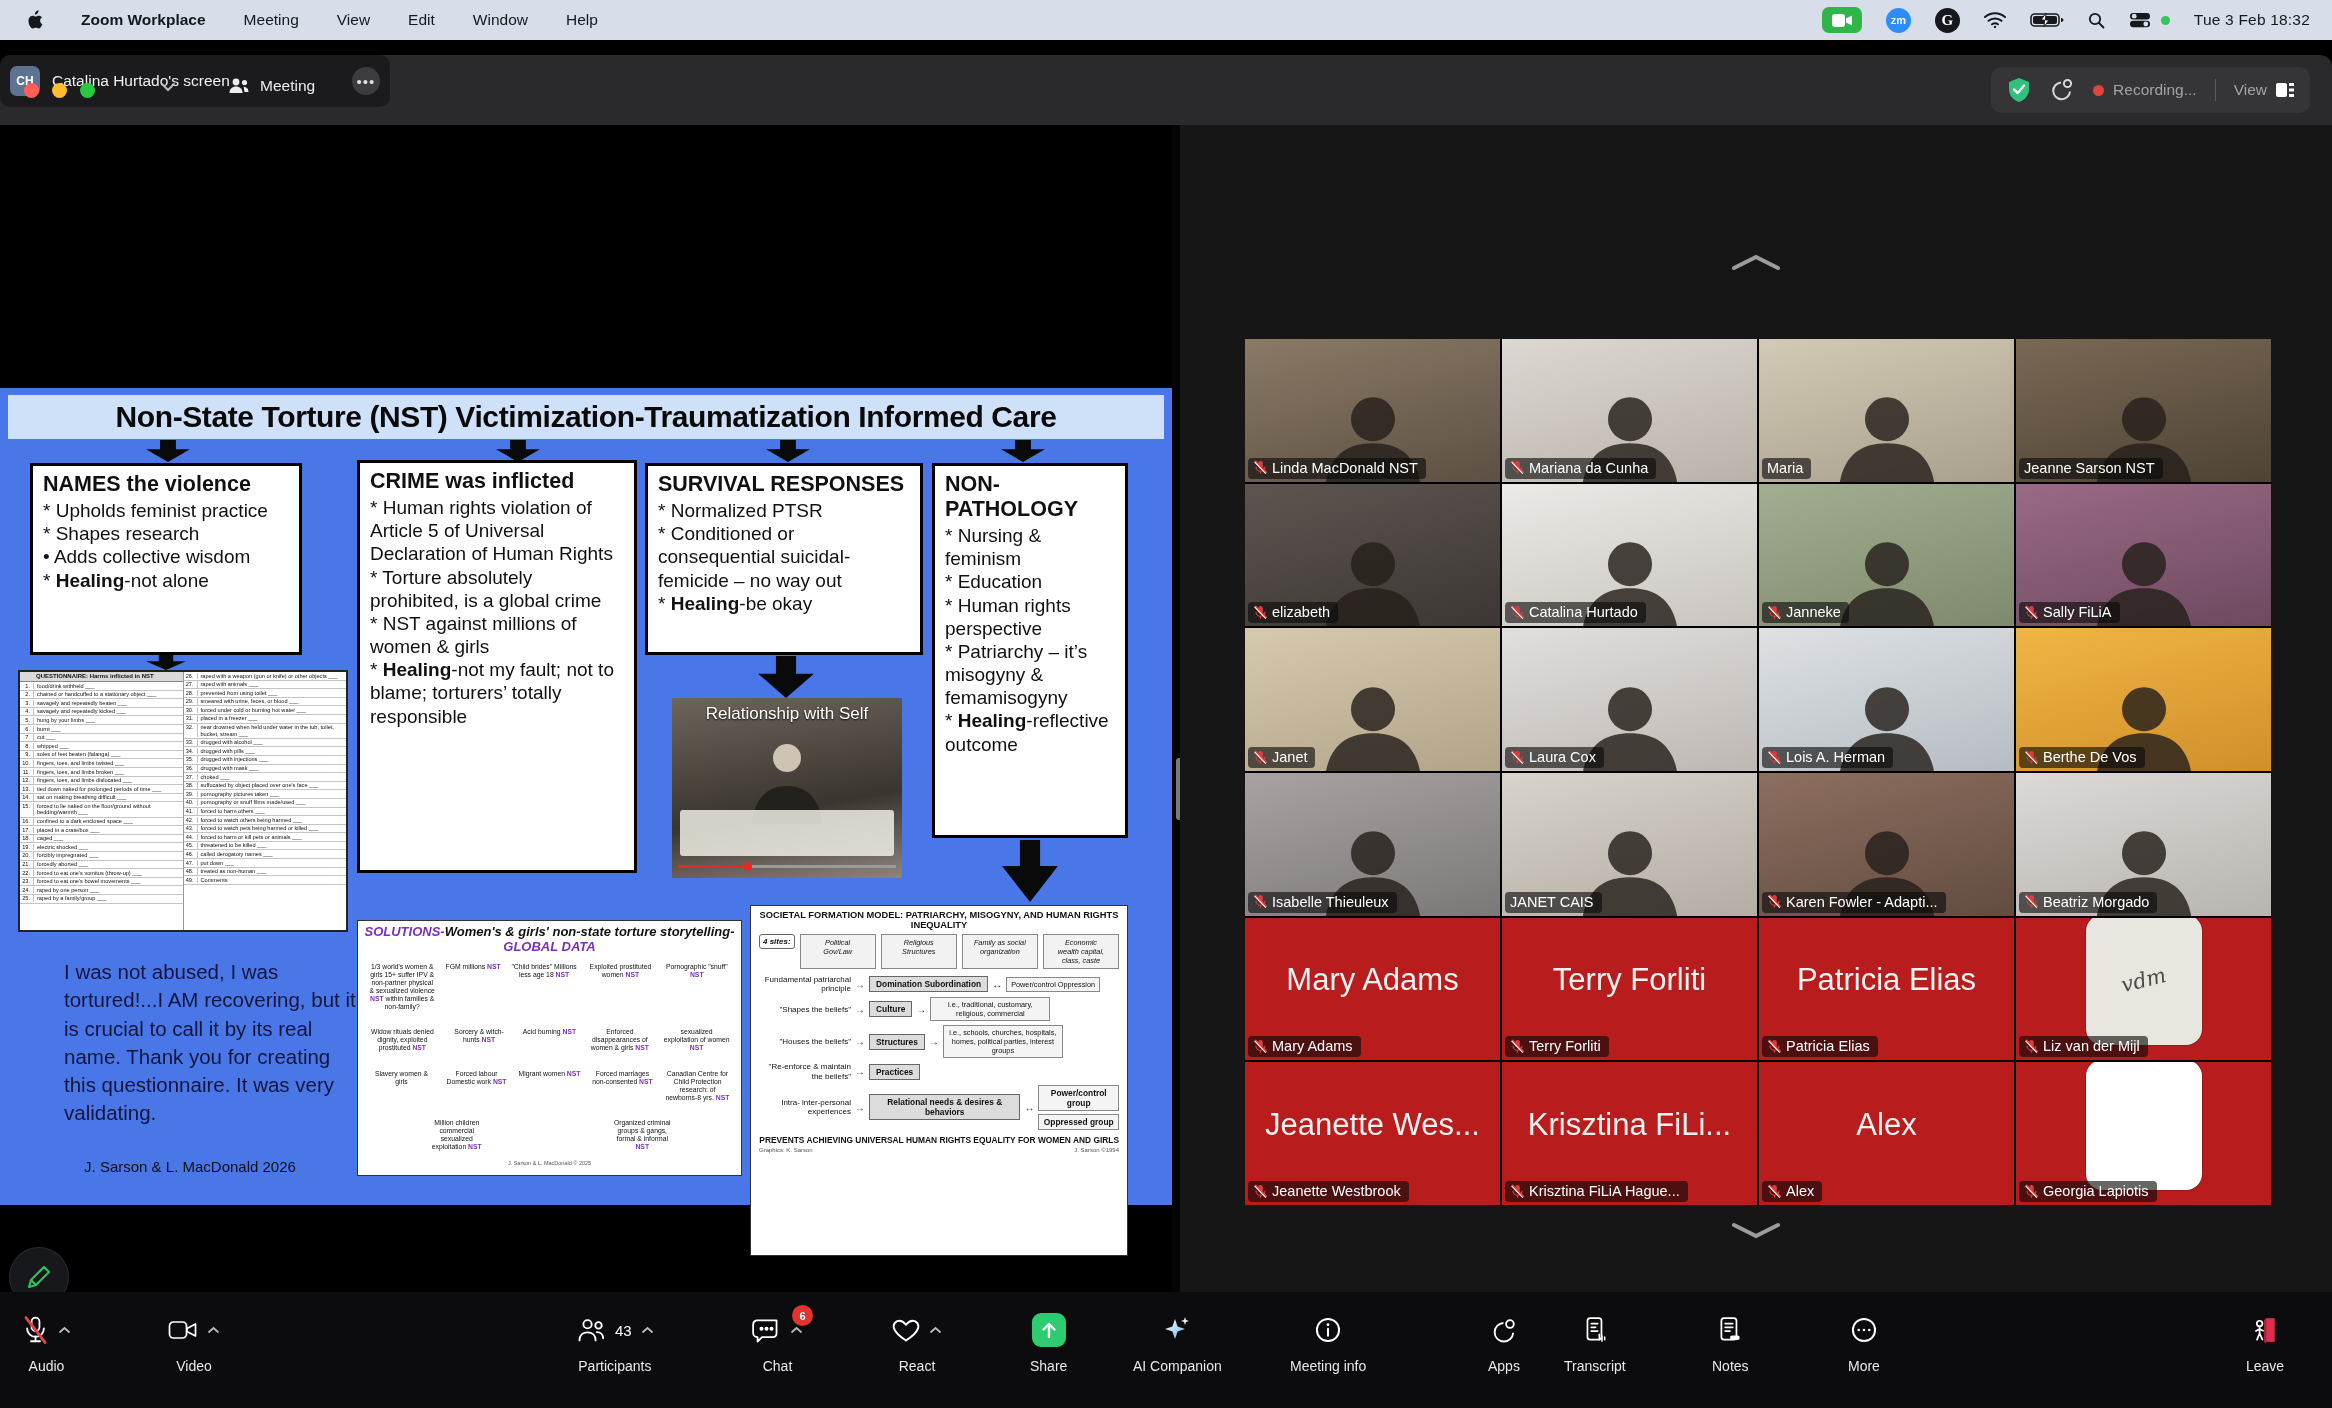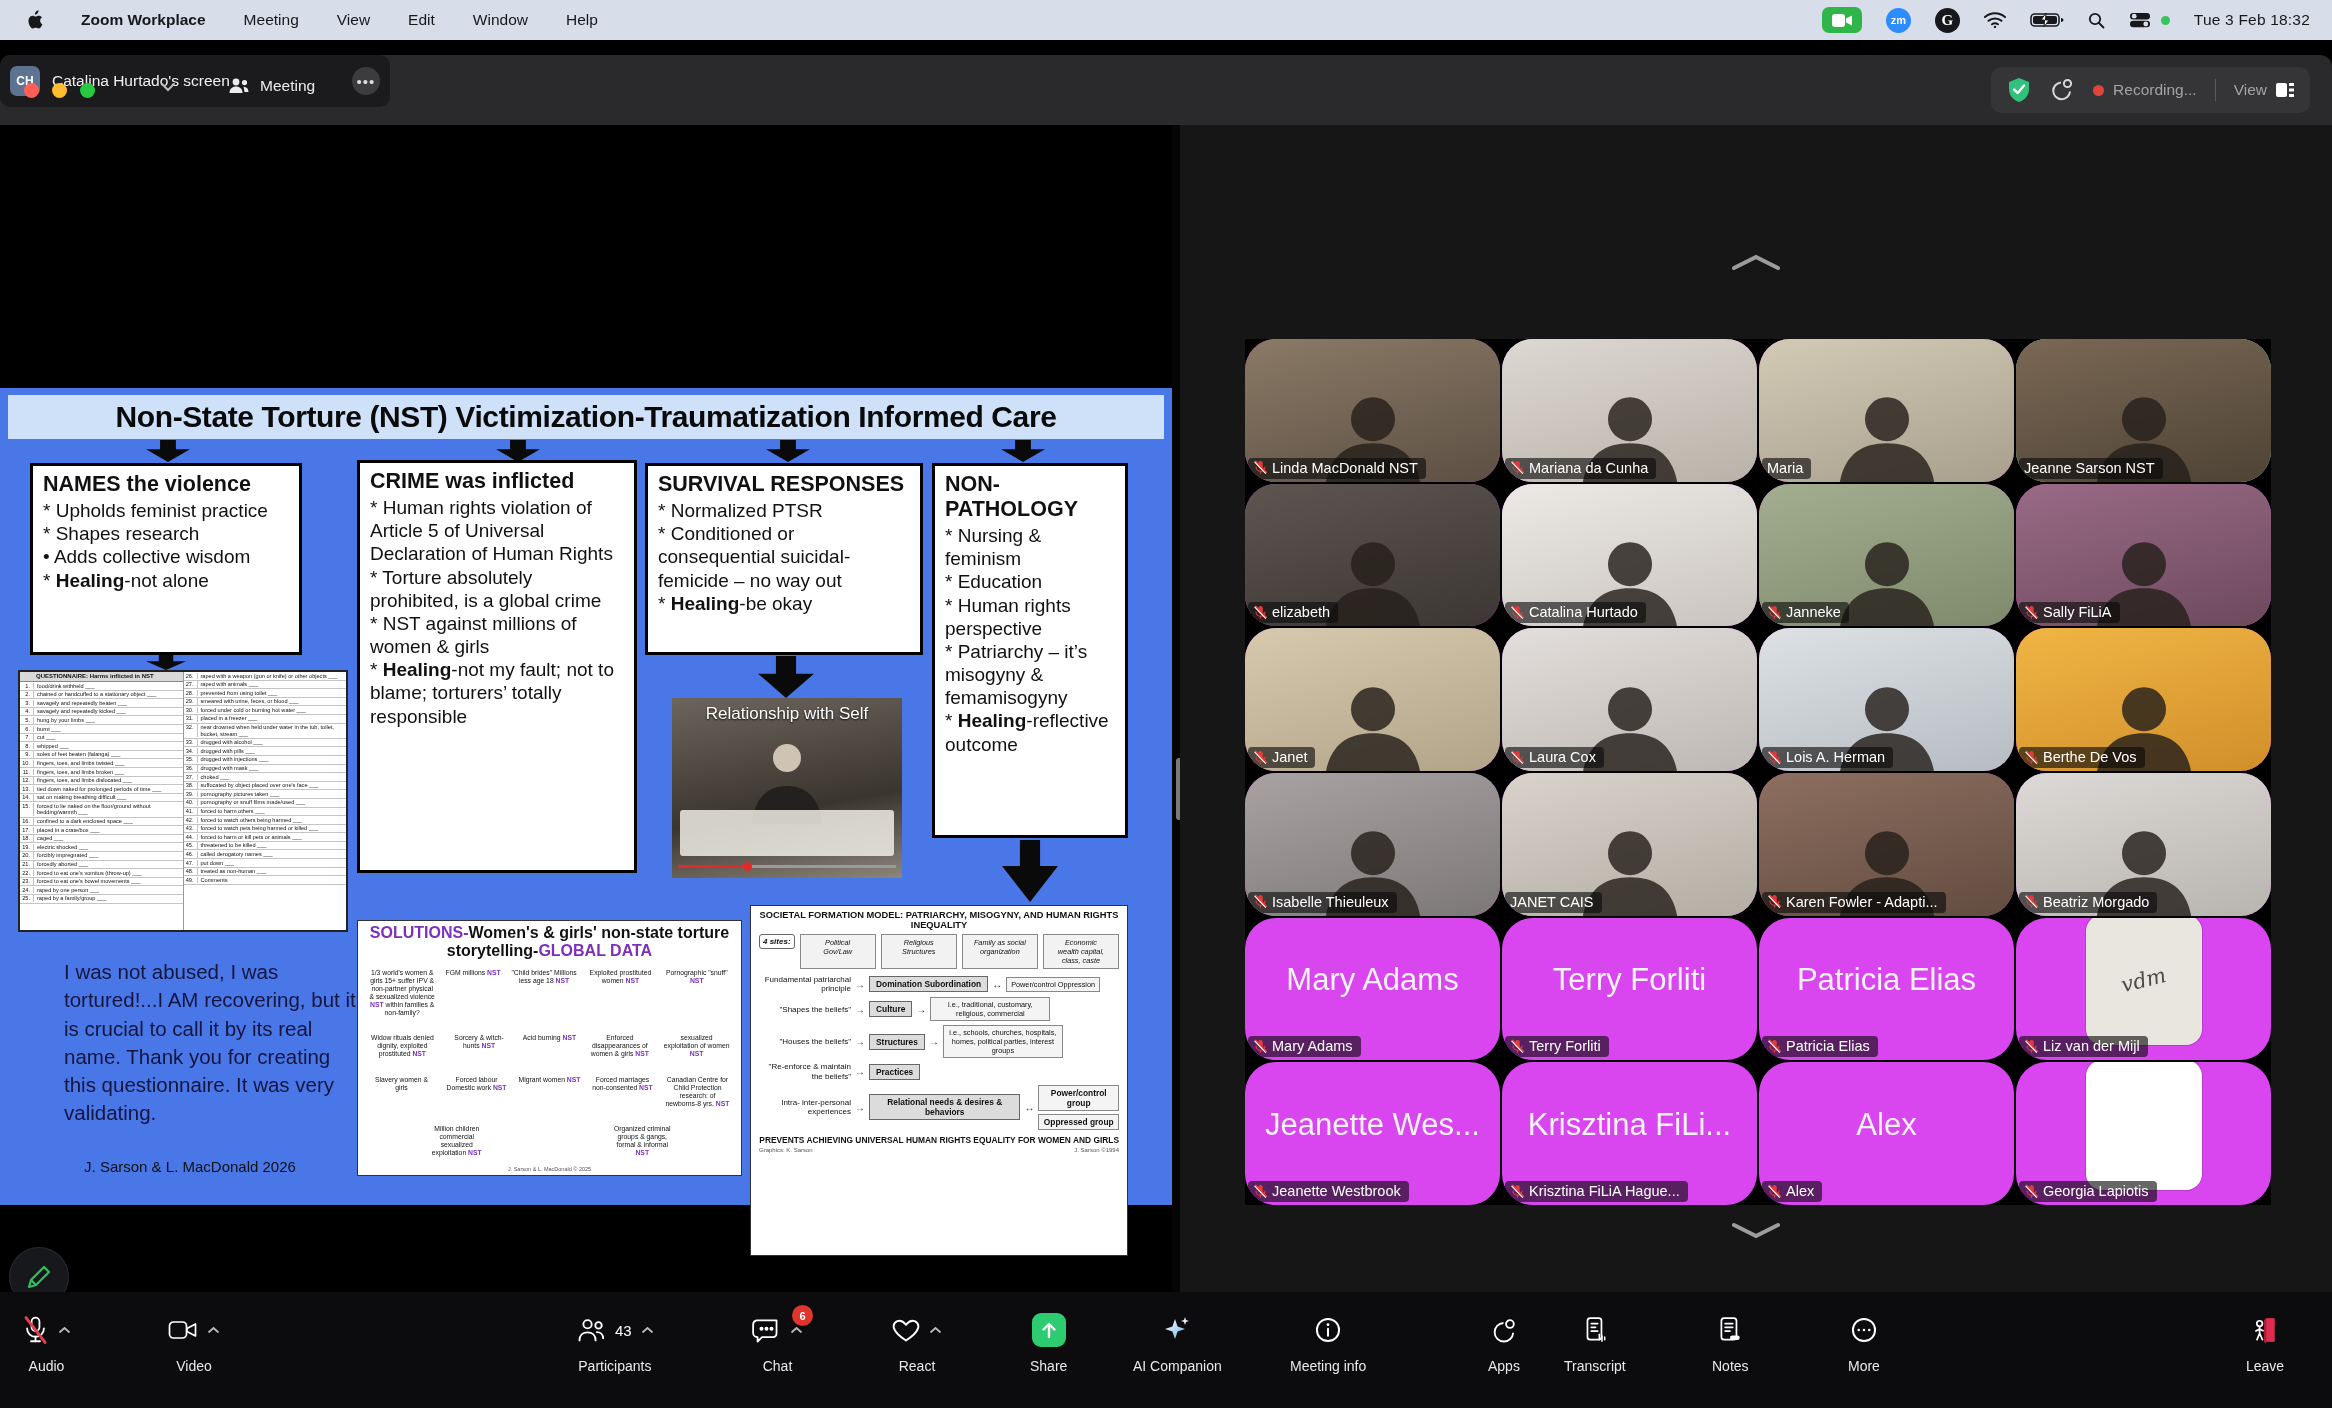--- a/index.html
+++ b/index.html
@@ -64,21 +64,21 @@
   .quote{position:absolute;left:64px;top:570px;width:296px;font-size:20.5px;line-height:1.38;color:#15153d;}
   .attrib{position:absolute;left:40px;top:770px;width:300px;text-align:center;font-size:15px;color:#111;}
   
   .vthumb{position:absolute;left:672px;top:310px;width:230px;height:180px;background:linear-gradient(170deg,#6d655c,#3a352f 60%,#8d857a);overflow:hidden;}
   .vcap{position:absolute;left:0;top:6px;width:100%;text-align:center;color:#fff;font-size:17px;text-shadow:0 1px 2px #000;}
   .vbar{position:absolute;left:6px;bottom:10px;right:6px;height:3px;background:#9a9a9a;}
   .vbar i{position:absolute;left:0;top:0;height:3px;width:30%;background:#e02b2b;}
   .vbar b{position:absolute;left:30%;top:-3px;width:9px;height:9px;border-radius:50%;background:#e02b2b;}
   
   .sol{position:absolute;left:357px;top:532px;width:385px;height:256px;background:#fff;border:1px solid #333;padding:3px 6px;}
-  .sol-title{font-size:16px;font-weight:700;color:#111;text-align:center;}
+  .sol-title{font-size:13px;font-weight:700;font-style:italic;color:#111;text-align:center;}
   .sol-purple{color:#7b2fbe;}
   .sol-body{display:flex;flex-wrap:wrap;justify-content:space-around;align-content:space-around;height:206px;}
   .sol-item{max-width:66px;margin:1px 2px;font-size:6.8px;line-height:1.18;text-align:center;color:#111;}
   .sol-item .nst{color:#7b2fbe;font-weight:700;}
   .sol-credit{font-size:5.5px;color:#555;text-align:center;}
   
   .soc{position:absolute;left:750px;top:517px;width:378px;height:351px;background:#fff;border:1px solid #333;padding:4px 8px;color:#111;}
   .soc-title{font-size:9.3px;font-weight:700;text-align:center;margin-bottom:4px;}
   .soc-sites{display:flex;align-items:stretch;gap:5px;margin-bottom:6px;font-style:italic;}
   .soc-4s{font-size:8px;font-weight:700;border:1px solid #666;border-radius:3px;padding:2px 3px;align-self:flex-start;}
@@ -93,21 +93,21 @@
   .soc-footer{font-size:8.4px;font-weight:700;text-align:right;margin-top:5px;}
   .soc-credits{display:flex;justify-content:space-between;font-size:6px;color:#555;margin-top:2px;}
   
   .pencil-btn{position:absolute;left:10px;top:1123px;width:58px;height:58px;border-radius:50%;background:#17181b;
               display:flex;align-items:center;justify-content:center;box-shadow:0 0 0 1px #2a2b2e;}
   
   .gallery{position:absolute;left:1180px;top:0;width:1152px;height:100%;background:#161616;}
   .gal-chev{position:absolute;left:50%;transform:translateX(-50%);}
   .grid{position:absolute;left:65px;top:214px;width:1026px;height:866px;background:#000;
         display:grid;grid-template-columns:repeat(4,1fr);grid-template-rows:repeat(6,1fr);gap:2px;}
-  .tile{position:relative;background:#d946ef;overflow:hidden;border-radius:31px;}
+  .tile{position:relative;background:#b91c1c;overflow:hidden;}
   .tile .photo{position:absolute;inset:0;}
   .tile .photo svg{position:absolute;left:50%;bottom:-6px;transform:translateX(-50%);}
   .tile.active{box-shadow:inset 0 0 0 3px #35d75a;}
   .nlabel{position:absolute;left:3px;bottom:3px;max-width:94%;display:flex;align-items:center;gap:4px;
           background:rgba(10,10,10,.62);border-radius:4px;padding:2px 8px 3px 5px;color:#fff;font-size:14.5px;white-space:nowrap;overflow:hidden;}
   .center-name{position:absolute;inset:0;display:flex;align-items:center;justify-content:center;
                color:#f2f2f2;font-size:31px;padding-bottom:18px;}
   .avatar{position:absolute;left:50%;top:44%;transform:translate(-50%,-50%);width:116px;height:130px;border-radius:16px;
           display:flex;align-items:center;justify-content:center;}
   .avatar span{font-family:"DejaVu Serif",serif;font-style:italic;font-size:21px;color:#4a4a4a;transform:rotate(-14deg);}

